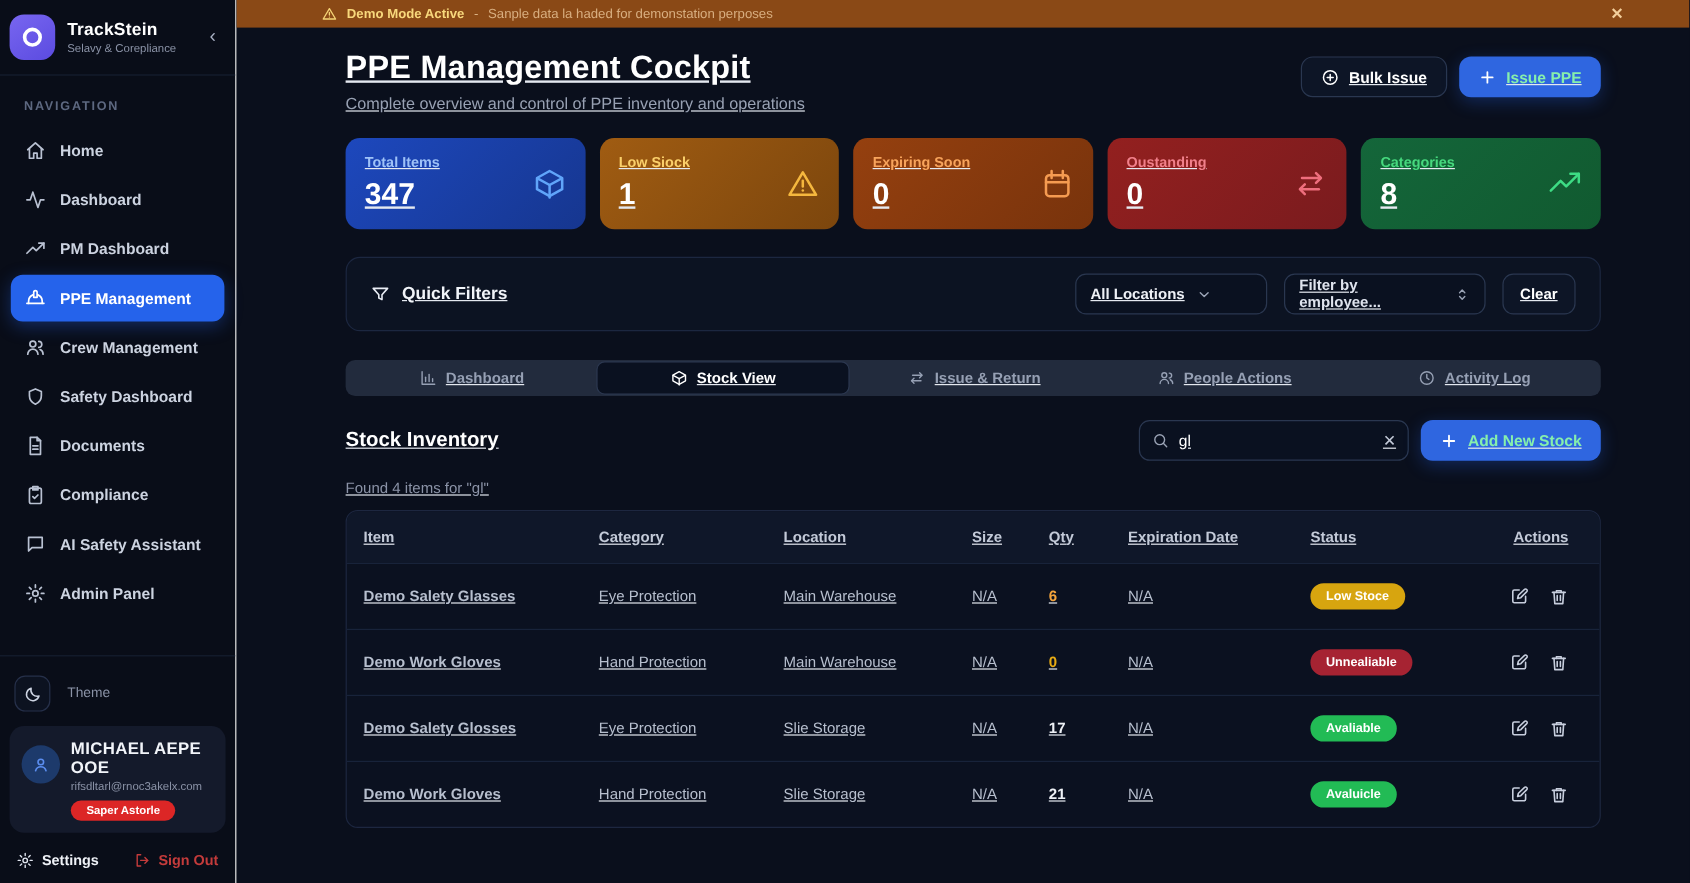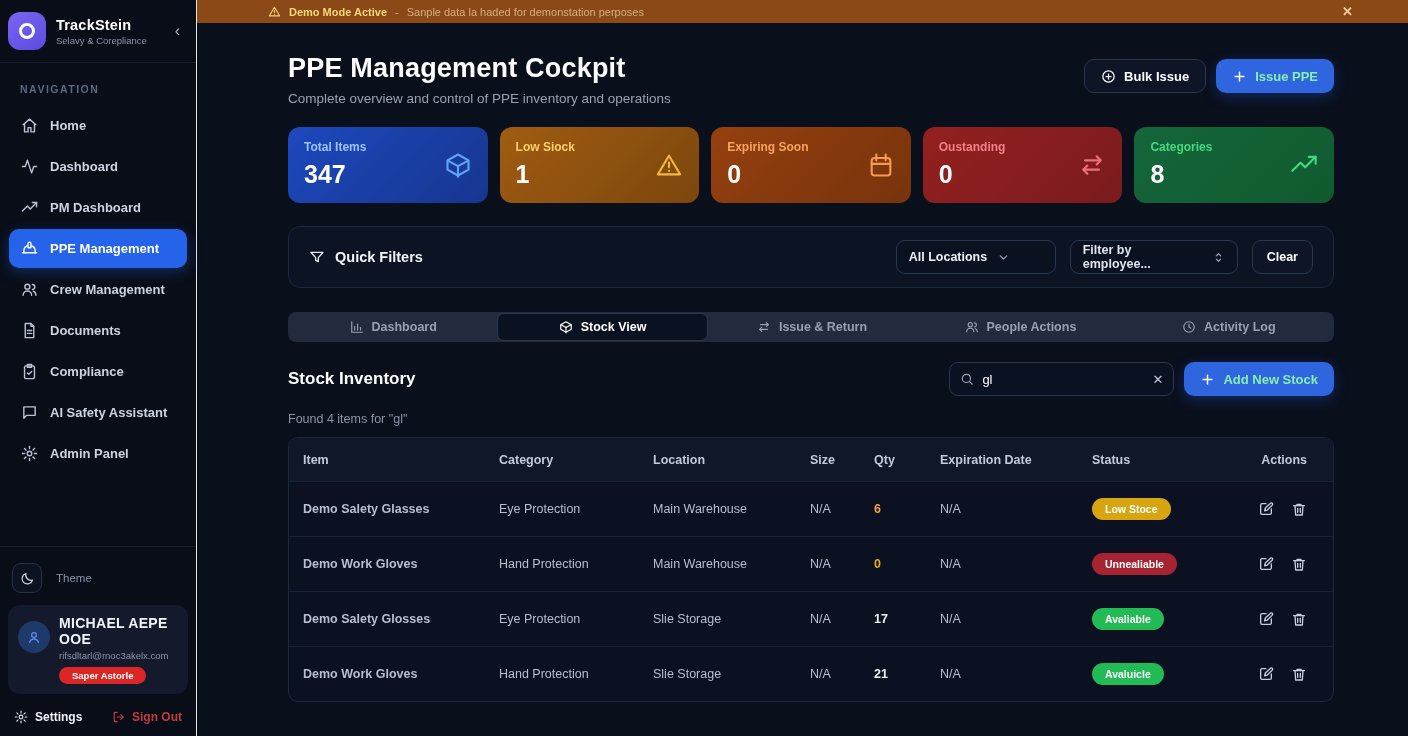--- a/index.html
+++ b/index.html
@@ -59,21 +59,21 @@
   
   .main{ flex:1; display:flex; flex-direction:column; overflow:hidden; }
   .banner{ height:23px; background:#8a4916; display:flex; align-items:center;
     padding:0 55px 0 71px; gap:8px; }
   .banner svg{ width:13px; height:13px; stroke:#f5d376; }
   .banner-title{ font-size:11px; font-weight:bold; color:#f8d87c; }
   .banner-sep{ font-size:11px; color:#dab183; }
   .banner-msg{ font-size:11px; color:#d8ae80; }
   .banner-close{ margin-left:auto; color:#f3cf9b; font-size:13px; font-weight:bold; cursor:pointer; }
 
-  .content{ padding:30px 74px 0 91px; }
+  .content{ padding:18px 74px 0 91px;text-decoration:underline; }
   .page-head{ display:flex; align-items:flex-start; justify-content:space-between; }
   .page-title{ font-size:27px; font-weight:bold; color:#fff; letter-spacing:.2px; }
   .page-sub{ font-size:13.5px; color:#98a1b3; margin-top:7px; }
   .head-actions{ display:flex; gap:10px; margin-top:6px; }
   .btn{ display:flex; align-items:center; gap:8px; height:34px; padding:0 16px;
     border-radius:10px; font-size:13px; font-weight:bold; cursor:pointer; border:none; }
   .btn svg{ width:15px; height:15px; }
   .btn-outline{ background:#0d1526; border:1px solid #2a3750; color:#fff; }
   .btn-outline svg{ stroke:#fff; }
   .btn-primary{ background:#2f66e0; color:#86efac; box-shadow:0 4px 14px rgba(37,99,235,.3); }
@@ -196,20 +196,28 @@
           <path d="M3 20c0-3.3 2.7-6 6-6s6 2.7 6 6"></path>
           <path d="M16 5a3.5 3.5 0 0 1 0 7"></path>
           <path d="M17.5 14.5c2.2.8 3.5 2.9 3.5 5.5"></path>
         </svg>
       </span>
     <span>Crew Management</span>
   </div>
   <div class="nav-item">
     <span>
         <svg viewBox="0 0 24 24" fill="none" stroke-width="2" stroke-linecap="round" stroke-linejoin="round" width="17" height="17">
+          <path d="M12 3l7 3v5c0 5-3.5 8.5-7 10-3.5-1.5-7-5-7-10V6z"></path>
+        </svg>
+      </span>
+    <span>Safety Dashboard</span>
+  </div>
+  <div class="nav-item">
+    <span>
+        <svg viewBox="0 0 24 24" fill="none" stroke-width="2" stroke-linecap="round" stroke-linejoin="round" width="17" height="17">
           <path d="M6 2h8l4 4v16H6z"></path>
           <path d="M14 2v4h4"></path>
           <path d="M9 12h6M9 16h6"></path>
         </svg>
       </span>
     <span>Documents</span>
   </div>
   <div class="nav-item">
     <span>
         <svg viewBox="0 0 24 24" fill="none" stroke-width="2" stroke-linecap="round" stroke-linejoin="round" width="17" height="17">

